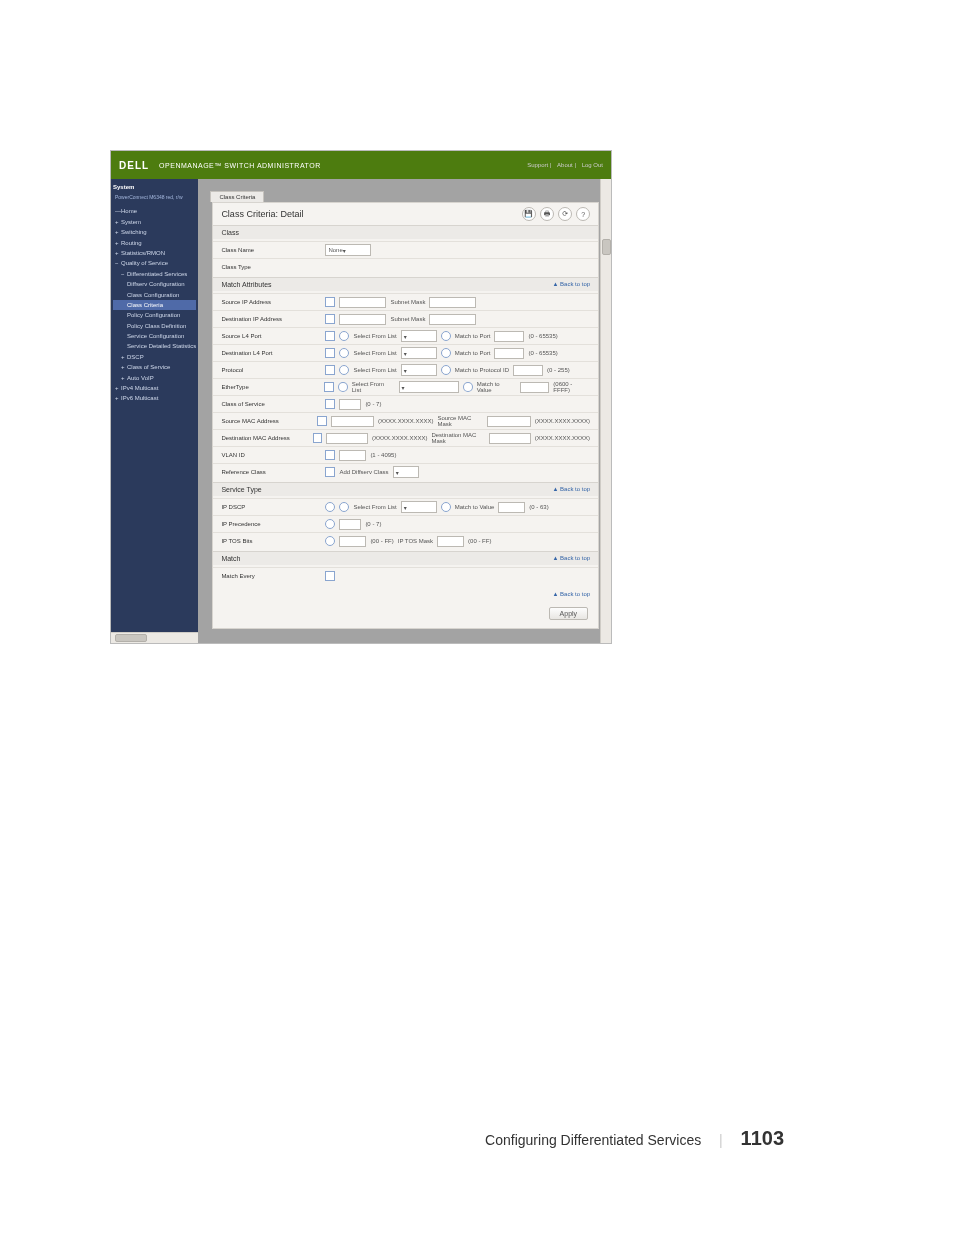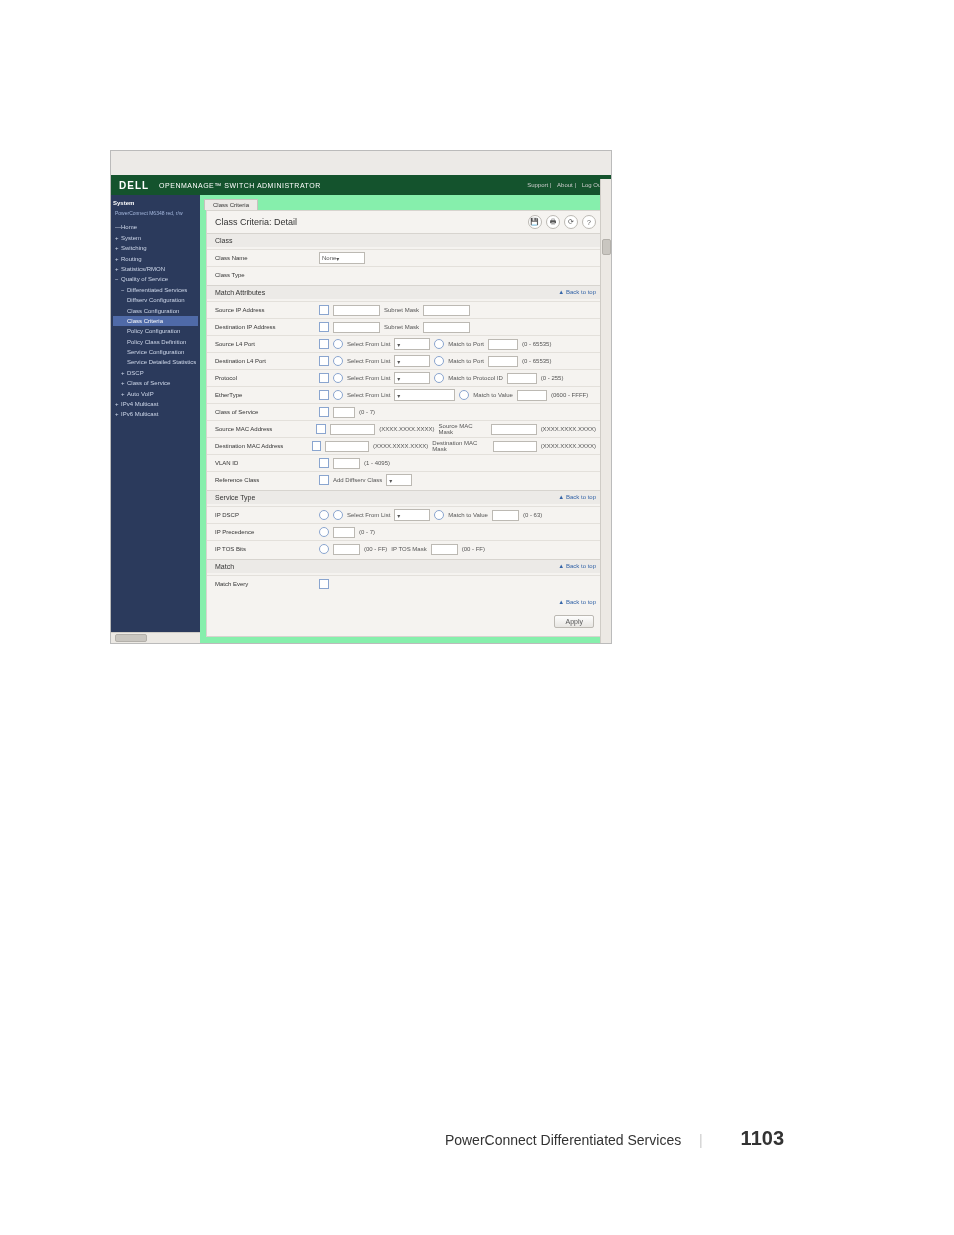--- a/index.html
+++ b/index.html
@@ -25,28 +25,27 @@
   .screenshot {
     width: 500px;
     border: 1px solid #bbb;
     background: #eceae7;
     font-size: 7px;
     color: #222;
     position: relative;
     overflow: hidden;
   }
   .topbar {
-    background: #14532d;
+    background: #4d7c0f;
     color: #fff;
-    height: 20px;
+    height: 28px;
     display: flex;
     align-items: center;
     padding: 0 8px;
     justify-content: space-between;
-    margin-top: 24px;
   }
   .brand {
     font-weight: bold;
     font-size: 10px;
     letter-spacing: 1px;
     display: flex;
     align-items: center;
     gap: 10px;
   }
   .brand-sub { font-size: 7px; font-weight: normal; letter-spacing: 0.5px;}
@@ -65,22 +64,22 @@
     line-height: 1.4;
   }
   .sidebar .hdr { font-weight: bold; color: #fff; margin-bottom:2px;}
   .sidebar .item { padding: 1px 0 1px 2px; white-space: nowrap; overflow: hidden; }
   .sidebar .item.active { background: #4f6aa8; color:#fff;}
   .sidebar .sub { padding-left: 8px; }
   .sidebar .sub2 { padding-left: 14px; }
   .sidebar .plus { display:inline-block; width:6px;}
   .main {
     flex: 1;
-    background: #86efac;
-    padding: 0;
+    background: #a3a3a3;
+    padding: 8px;
     position: relative;
   }
   .tab {
     display:inline-block;
     background:#eceae7;
     border:1px solid #c6c3be;
     border-bottom:none;
     padding:2px 8px;
     font-size:6px;
     margin:4px 0 0 4px;
@@ -158,21 +157,21 @@
   .page-footer {
     position:absolute;
     bottom: 85px;
     left:0; right:0;
     text-align:right;
     padding-right: 170px;
     font-size:14px;
     color:#333;
   }
   .page-footer .divider { margin: 0 14px; color:#ccc;}
-  .page-footer .num { font-size:20px; font-weight:bold;margin-left:20px;}
+  .page-footer .num { font-size:20px; font-weight:bold;}
   .scrollbar-stub {
     position:absolute; right:0; top:28px; bottom:0; width:10px;
     background:#ece9e4; border-left:1px solid #cfccc6;
   }
   .scrollbar-stub::before{
     content:""; position:absolute; top:60px; left:1px; width:7px; height:14px;
     background:#c9c6c0; border:1px solid #b3b0aa; border-radius:2px;
   }
   .hscroll {
     height:10px; background:#ece9e4; border-top:1px solid #cfccc6;
@@ -417,17 +416,17 @@
             <span class="apply-btn">Apply</span>
           </div>
         </div>
       </div>
     </div>
 
     <div class="scrollbar-stub"></div>
   </div>
 
   <div class="page-footer">
-    <span>PowerConnect Differentiated Services</span>
+    <span>Configuring Differentiated Services</span>
     <span class="divider">|</span>
     <span class="num">1103</span>
   </div>
 </div>
 
 </body></html>

